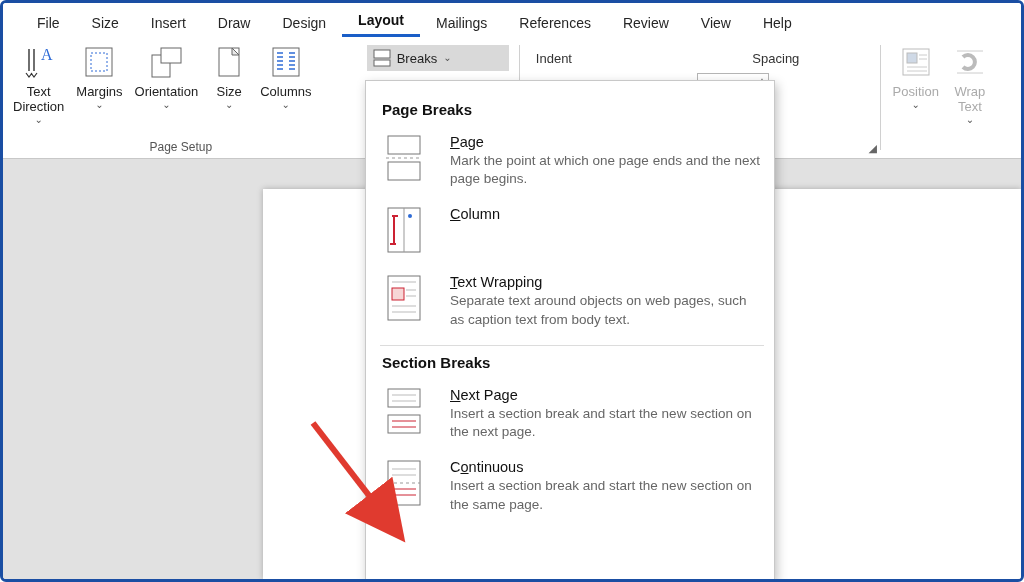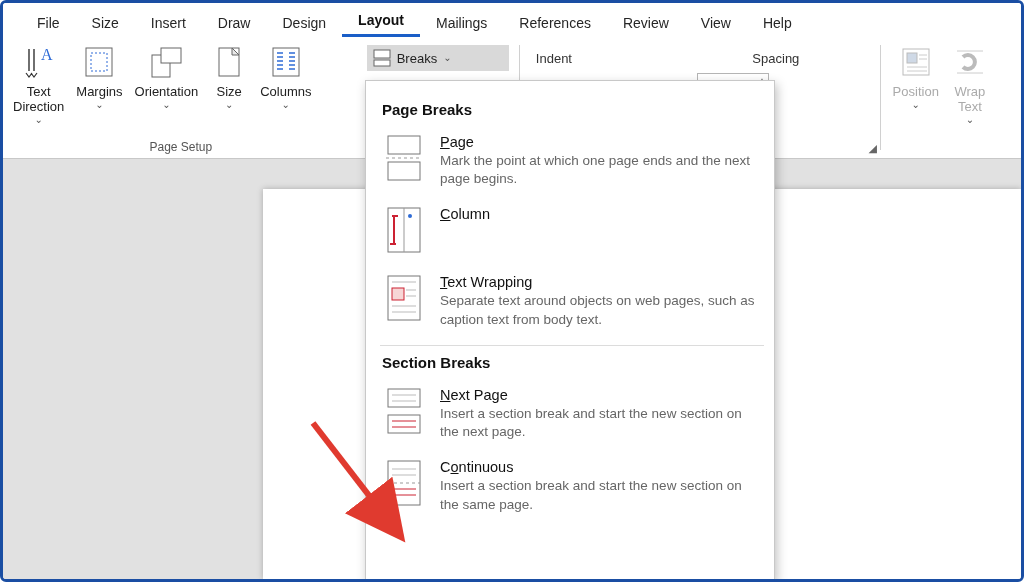--- a/index.html
+++ b/index.html
@@ -111,21 +111,21 @@
     left: 362px;
     width: 410px;
     height: 500px;
     background:#fff;
     border:1px solid #c8c8c8;
     box-shadow: 2px 4px 10px rgba(0,0,0,0.25);
     padding: 12px 10px 10px 14px;
     z-index: 50;
   }
   .dd-section-title { font-weight:700; font-size:15px; margin: 8px 0 10px 2px; color:#111;}
-  .dd-item { display:flex; gap:14px; padding:6px 2px 12px 2px; }
+  .dd-item { display:flex; gap:24px; padding:6px 2px 12px 2px; }
   .dd-icon { width:44px; flex:0 0 44px; height:50px; display:flex; align-items:flex-start; justify-content:center;}
   .dd-text { flex:1; }
   .dd-title { font-size:14.5px; color:#111; margin-bottom:2px;}
   .dd-title u { text-decoration: underline; }
   .dd-desc { font-size:13.5px; color:#666; line-height:1.35; }
   hr.dd-sep { border:none; border-top:1px solid #dcdcdc; margin:4px 0 6px 0;}
 
   
   .arrow-svg { position:absolute; top:410px; left:300px; z-index:60; pointer-events:none;}
 

